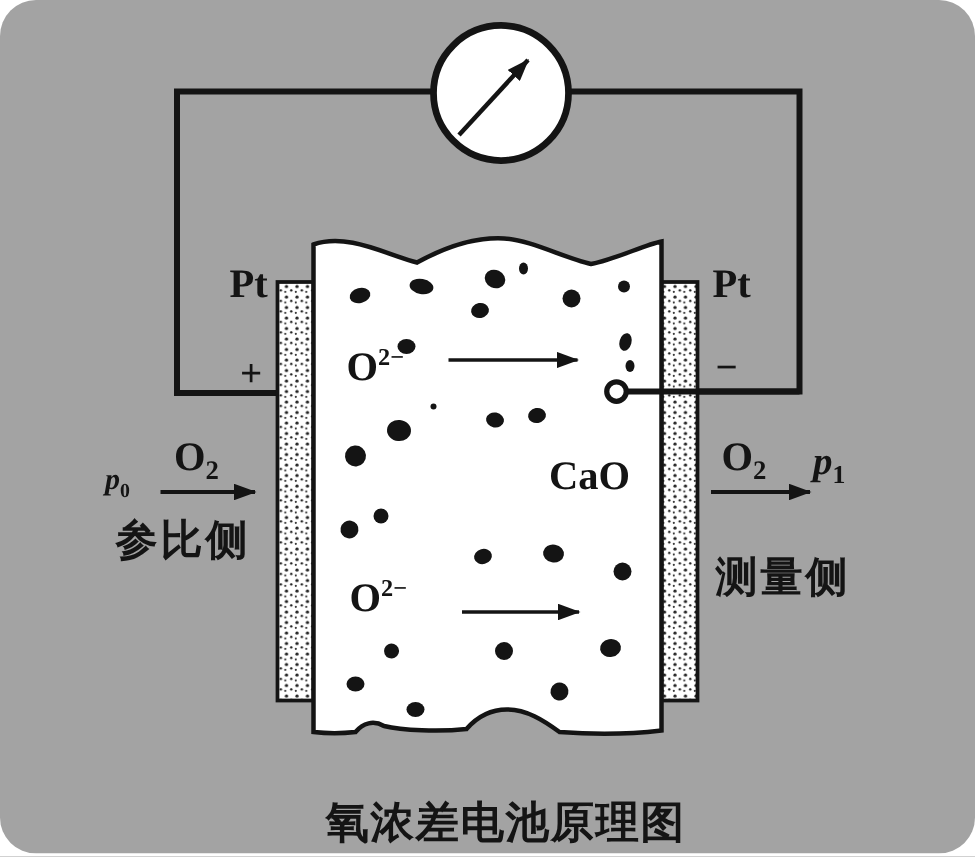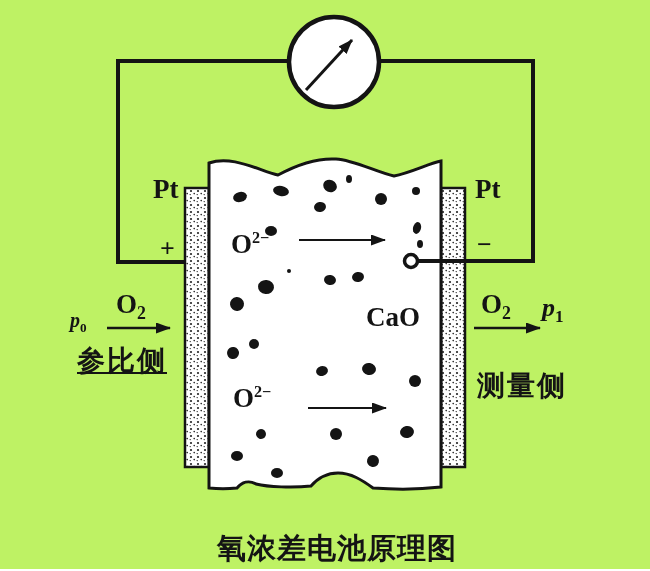--- a/index.html
+++ b/index.html
@@ -4,23 +4,24 @@
 <style>
   html, body {
     margin: 0;
     padding: 0;
     background: #ffffff;
   }
   #stage {
     position: relative;
     width: 650px;
     height: 569px;
-    background: #bef264;
+    background: #a3a3a3;
     overflow: hidden;
     font-family: "Liberation Serif", serif;
+    border-radius: 24px;
   }
   #diagram-svg {
     position: absolute;
     left: 0;
     top: 0;
   }
   .lbl {
     position: absolute;
     color: #141414;
     font-weight: bold;
@@ -142,21 +143,21 @@
   </svg>
 
   <div class="lbl" style="left:153px; top:176px;">Pt</div>
   <div class="lbl sign" style="left:160px; top:236px;">+</div>
 
   <div class="lbl" style="left:475px; top:176px;">Pt</div>
   <div class="lbl sign" style="left:477px; top:232px;">−</div>
 
   <div class="lbl" style="left:70px; top:310px; font-size:20px;"><i><span>p</span></i><sub>0</sub></div>
   <div class="lbl" style="left:116px; top:291px;"><span>O</span><sub>2</sub></div>
-  <div class="lbl cjk" style="left:77px; top:347px;text-decoration:underline;">参比侧</div>
+  <div class="lbl cjk" style="left:77px; top:347px;">参比侧</div>
 
   <div class="lbl" style="left:481px; top:291px;"><span>O</span><sub>2</sub></div>
   <div class="lbl" style="left:542px; top:295px; font-size:26px;"><i><span>p</span></i><sub>1</sub></div>
   <div class="lbl cjk" style="left:477px; top:347px;margin-top:25px;">测量侧</div>
 
   <div class="lbl" style="left:231px; top:231px;"><span>O</span><sup>2−</sup></div>
   <div class="lbl" style="left:233px; top:385px;"><span>O</span><sup>2−</sup></div>
   <div class="lbl" style="left:366px; top:304px;text-align:center;">CaO</div>
 
   <div id="caption">氧浓差电池原理图</div>

